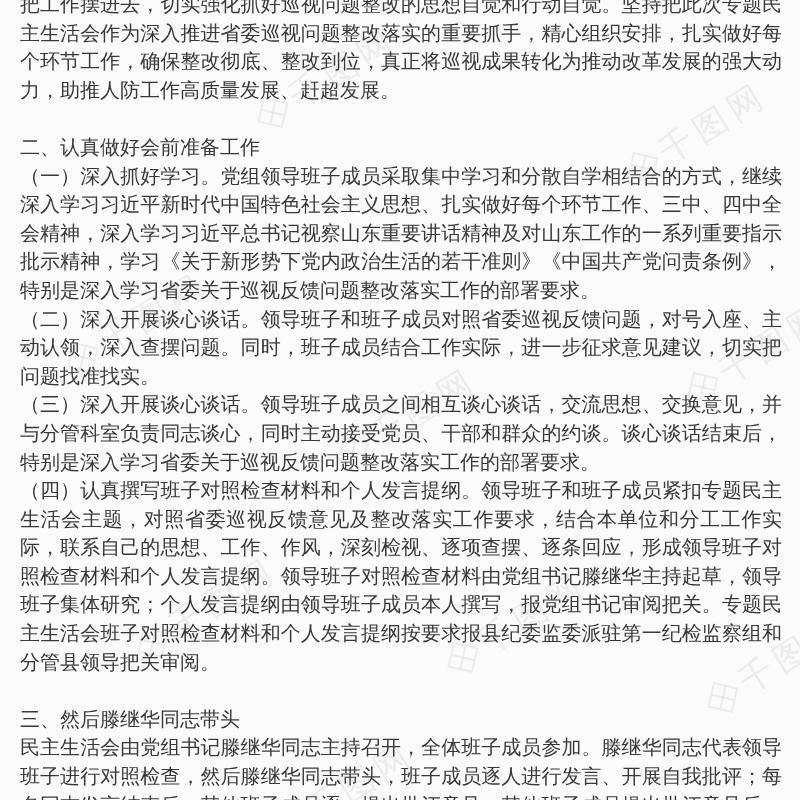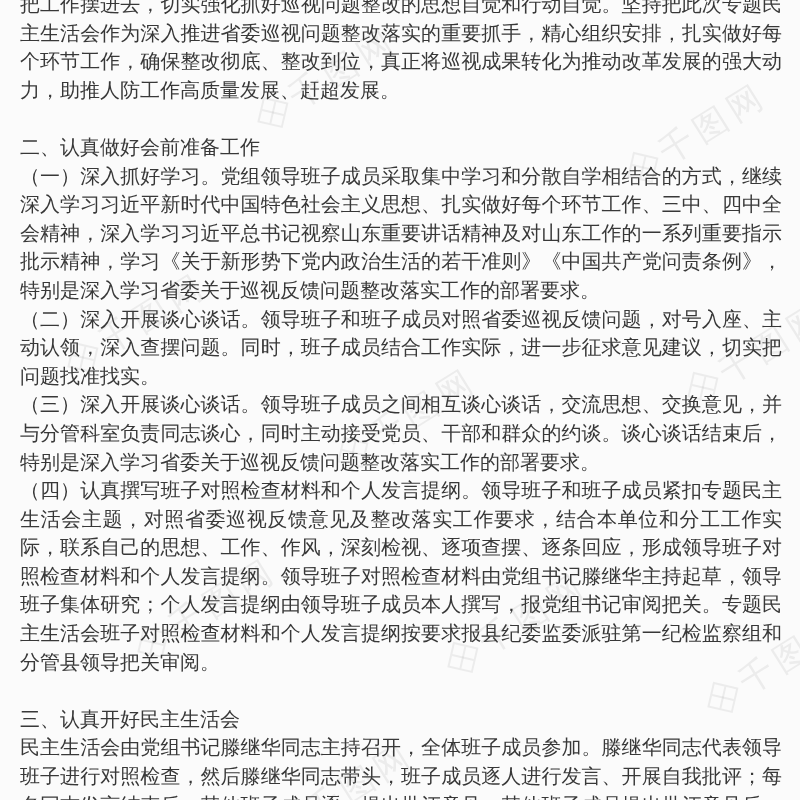--- a/index.html
+++ b/index.html
@@ -100,16 +100,16 @@
         <span>千图网</span>
       </div>
     </div>
   <div class="content">
     <p class="body">把工作摆进去，切实强化抓好巡视问题整改的思想自觉和行动自觉。坚持把此次专题民主生活会作为深入推进省委巡视问题整改落实的重要抓手，精心组织安排，扎实做好每个环节工作，确保整改彻底、整改到位，真正将巡视成果转化为推动改革发展的强大动力，助推人防工作高质量发展、赶超发展。</p>
     <p class="heading">二、认真做好会前准备工作</p>
     <p class="body">（一）深入抓好学习。党组领导班子成员采取集中学习和分散自学相结合的方式，继续深入学习习近平新时代中国特色社会主义思想、扎实做好每个环节工作、三中、四中全会精神，深入学习习近平总书记视察山东重要讲话精神及对山东工作的一系列重要指示批示精神，学习《关于新形势下党内政治生活的若干准则》《中国共产党问责条例》，特别是深入学习省委关于巡视反馈问题整改落实工作的部署要求。</p>
     <p class="body">（二）深入开展谈心谈话。领导班子和班子成员对照省委巡视反馈问题，对号入座、主动认领，深入查摆问题。同时，班子成员结合工作实际，进一步征求意见建议，切实把问题找准找实。</p>
     <p class="body">（三）深入开展谈心谈话。领导班子成员之间相互谈心谈话，交流思想、交换意见，并与分管科室负责同志谈心，同时主动接受党员、干部和群众的约谈。谈心谈话结束后，特别是深入学习省委关于巡视反馈问题整改落实工作的部署要求。</p>
     <p class="body">（四）认真撰写班子对照检查材料和个人发言提纲。领导班子和班子成员紧扣专题民主生活会主题，对照省委巡视反馈意见及整改落实工作要求，结合本单位和分工工作实际，联系自己的思想、工作、作风，深刻检视、逐项查摆、逐条回应，形成领导班子对照检查材料和个人发言提纲。领导班子对照检查材料由党组书记滕继华主持起草，领导班子集体研究；个人发言提纲由领导班子成员本人撰写，报党组书记审阅把关。专题民主生活会班子对照检查材料和个人发言提纲按要求报县纪委监委派驻第一纪检监察组和分管县领导把关审阅。</p>
-    <p class="heading">三、认真开好民主生活会</p>
+    <p class="heading">三、然后滕继华同志带头</p>
     <p class="body">民主生活会由党组书记滕继华同志主持召开，全体班子成员参加。滕继华同志代表领导班子进行对照检查，然后滕继华同志带头，班子成员逐人进行发言、开展自我批评；每名同志发言结束后，其他班子成员逐一提出批评意见；其他班子成员提出批评意见后，作自我批评的同志进行表态发言。会议最后滕继华同志总结会议情况，提出整改工作要求。</p>
   </div>
 </div>
 
 </body></html>

